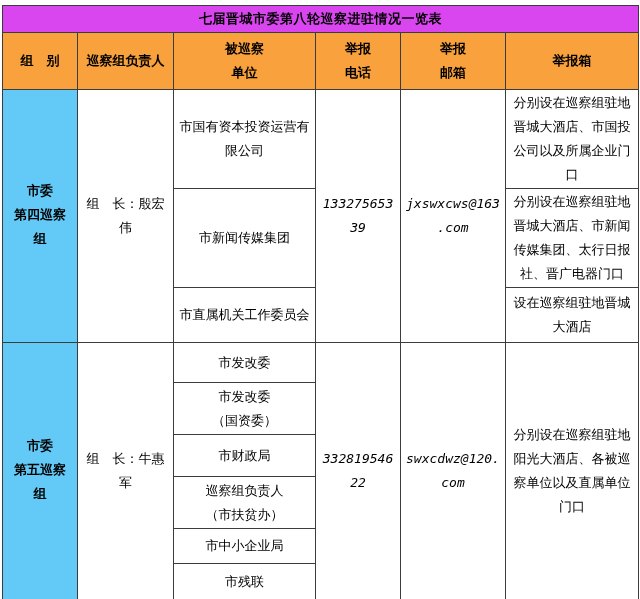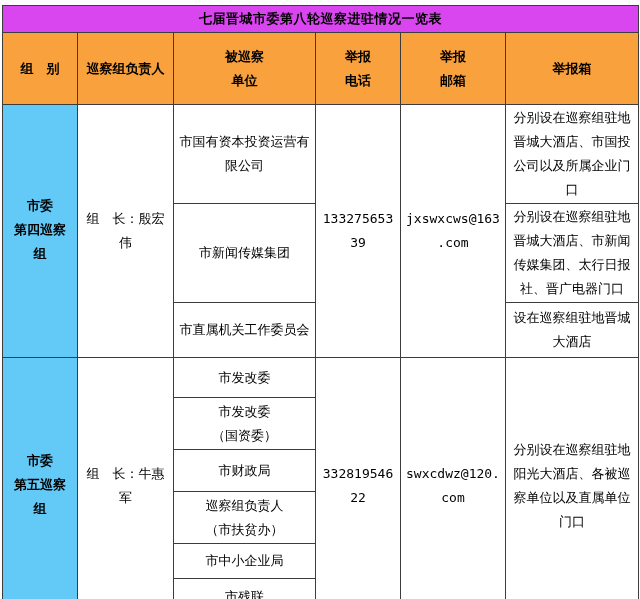--- a/index.html
+++ b/index.html
@@ -38,29 +38,30 @@
   }
   td.c-group{
     background:#63caf7;
     font-weight:bold;
     font-family:Liberation Mono, monospace;
   }
   td.c-unit-left{text-align:left;padding:1px 6px;}
   td.c-phone,td.c-email{
     font-family:"DejaVu Sans Mono","Liberation Mono",monospace;
     font-size:12px;
+    font-style:italic;
   }
   td.c-email{word-break:break-all;padding:1px 2px;}
   td.c-box{
     text-align:left;
     padding:2px 6px;
   }
   
   tr.h23{height:23px}
-  tr.h57{height:72px}
+  tr.h57{height:57px}
   tr.h98{height:98px}
   tr.h55{height:55px}
   tr.h40{height:40px}
   tr.h52{height:52px}
   tr.h42{height:42px}
   tr.h35{height:35px}
   tr.h36{height:36px}
   .watermark{
     position:absolute;
     right:3px;top:580px;

